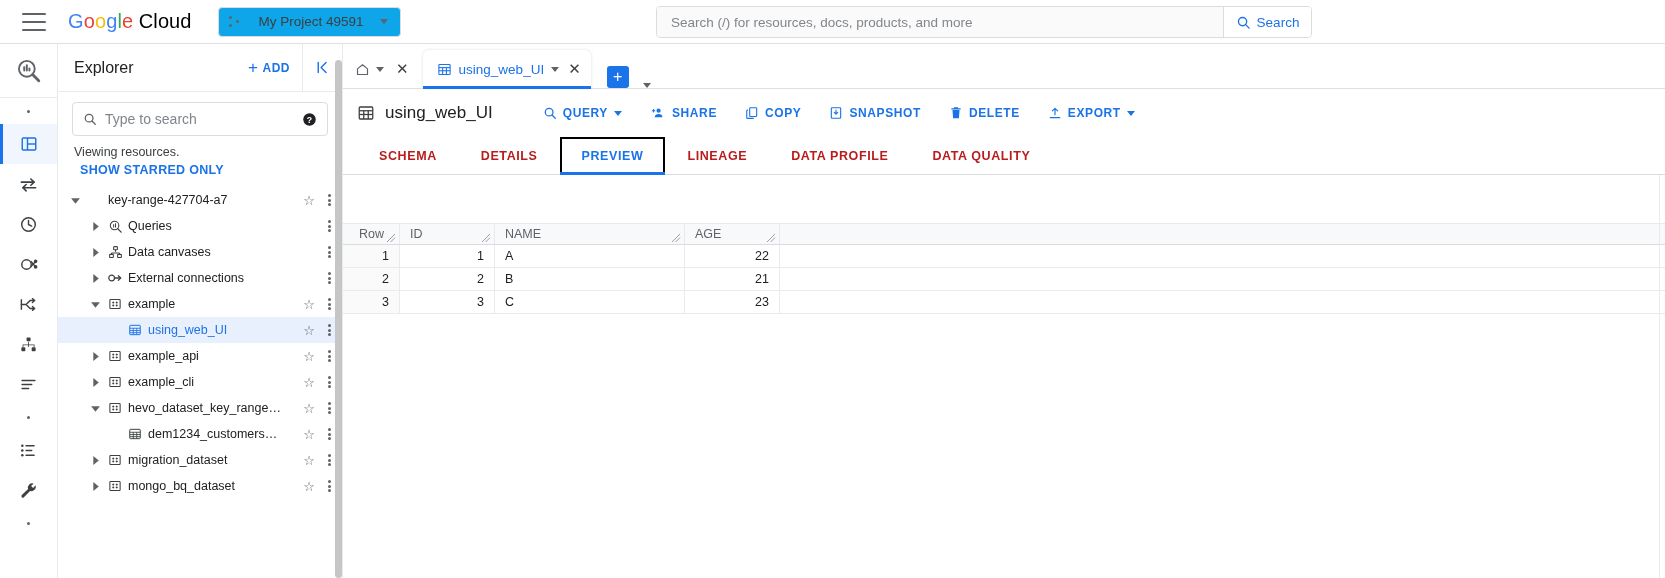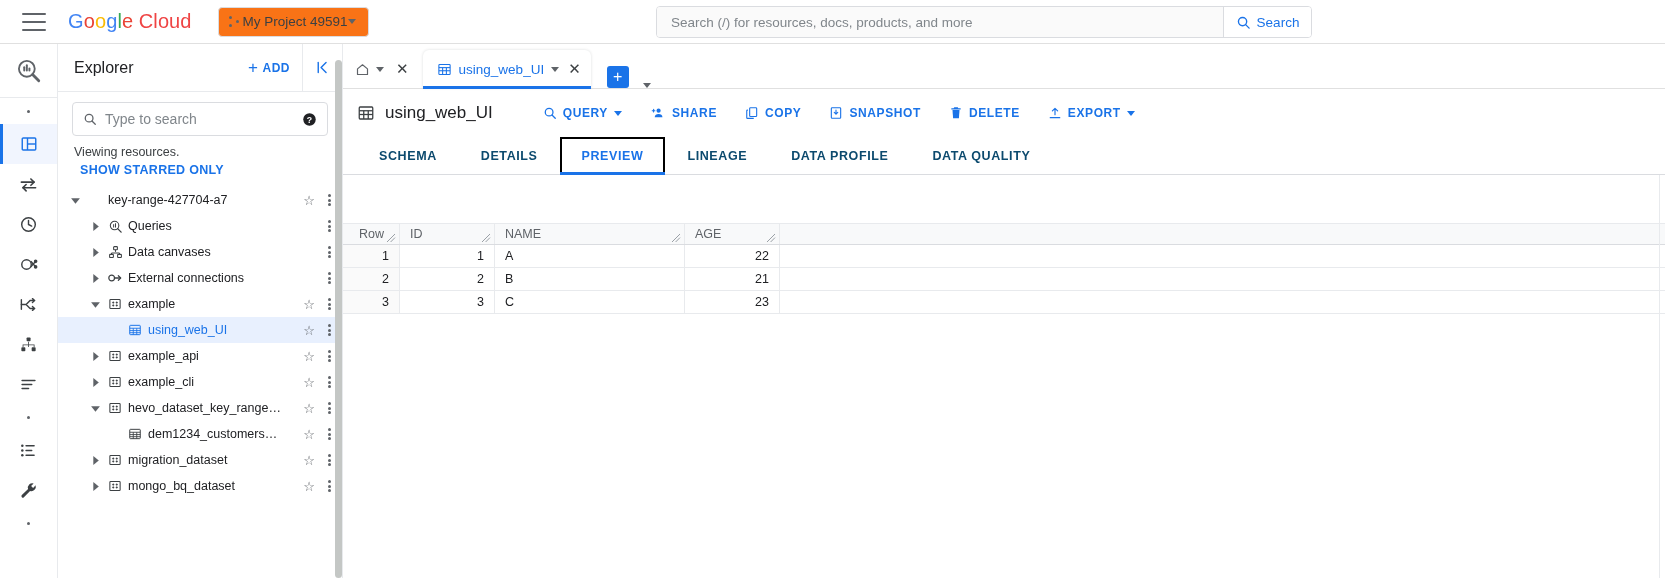--- a/index.html
+++ b/index.html
@@ -15,25 +15,25 @@
   .topbar {
     height:44px; display:flex; align-items:center;
     border-bottom:1px solid #e0e0e0; background:#fff;
     position:relative; z-index:5;
   }
   .hamburger { width:24px; height:18px; margin-left:22px; margin-right:22px; cursor:pointer;
                display:flex; flex-direction:column; justify-content:space-between; }
   .hamburger i { display:block; height:2px; background:#5f6368; border-radius:1px; }
   .gcloud { font-size:20px; letter-spacing:.1px; white-space:nowrap; }
   .gcloud .b{color:#4285f4}.gcloud .r{color:#ea4335}.gcloud .y{color:#fbbc05}
-  .gcloud .g{color:#34a853}.gcloud .gray{color:#ef4444}
+  .gcloud .g{color:#34a853}.gcloud .gray{color:#000000}
   .proj-chip {
     margin-left:26px; height:30px; border:1px solid #dadce0; border-radius:4px;
-    display:flex; align-items:center; gap:0; padding:0 12px 0 10px;
-    font-size:13.5px; color:#3c4043; cursor:pointer; background:#f97316;
+    display:flex; align-items:center; gap:16px; padding:0 12px 0 10px;
+    font-size:13.5px; color:#3c4043; cursor:pointer; background:#0ea5e9;
   }
   .proj-dots { position:relative; width:14px; height:14px; }
   .proj-dots b { position:absolute; background:#5f6368; border-radius:50%; width:3.4px; height:3.4px; }
   .proj-dots b:nth-child(1){left:0;top:1px}
   .proj-dots b:nth-child(2){left:0;top:9px}
   .proj-dots b:nth-child(3){left:7px;top:5px}
   .caret { width:0;height:0;border-left:4.5px solid transparent;border-right:4.5px solid transparent;
            border-top:5px solid #5f6368; }
   .caret.blue { border-top-color:#1a73e8; }
 
@@ -121,21 +121,21 @@
             margin-left:16px; cursor:pointer; }
   .addcaret { margin-left:14px; }
 
   .toolbar { height:48px; display:flex; align-items:center; padding-left:14px; gap:0; }
   .tbl-icon { color:#3c4043; margin-right:10px; display:flex; align-items:center; }
   .tbl-name { font-size:17px; color:#202124; margin-right:36px; white-space:nowrap; }
   .tb-btn { display:flex; align-items:center; gap:6px; color:#1a73e8; font-size:12px;
             font-weight:600; letter-spacing:.6px; cursor:pointer; padding:0 14px; height:32px; }
 
   .subtabs { height:38px; display:flex; align-items:stretch; border-bottom:1px solid #dadce0; padding-left:14px; }
-  .stab { display:flex; align-items:center; padding:0 22px; font-size:12.5px; color:#0c4a6e;
+  .stab { display:flex; align-items:center; padding:0 22px; font-size:12.5px; color:#b91c1c;
           font-weight:600; letter-spacing:.6px; cursor:pointer; position:relative; }
   .stab.active { color:#1a73e8; }
   .stab.active::after { content:""; position:absolute; left:0;right:0;bottom:-1px; height:3px; background:#1a73e8; }
   .stab.focused { outline:2px solid #000; outline-offset:-2px; }
 
   
   .grid { position:absolute; left:0; right:0; top:131px; bottom:0; }
   .grid-head { display:flex; height:22px; background:#f8f9fa;
                border-bottom:1px solid #dadce0; border-top:1px solid #e8eaed;margin-top:48px; }
   .gh { position:relative; display:flex; align-items:center; font-size:12.5px; color:#5f6368;

